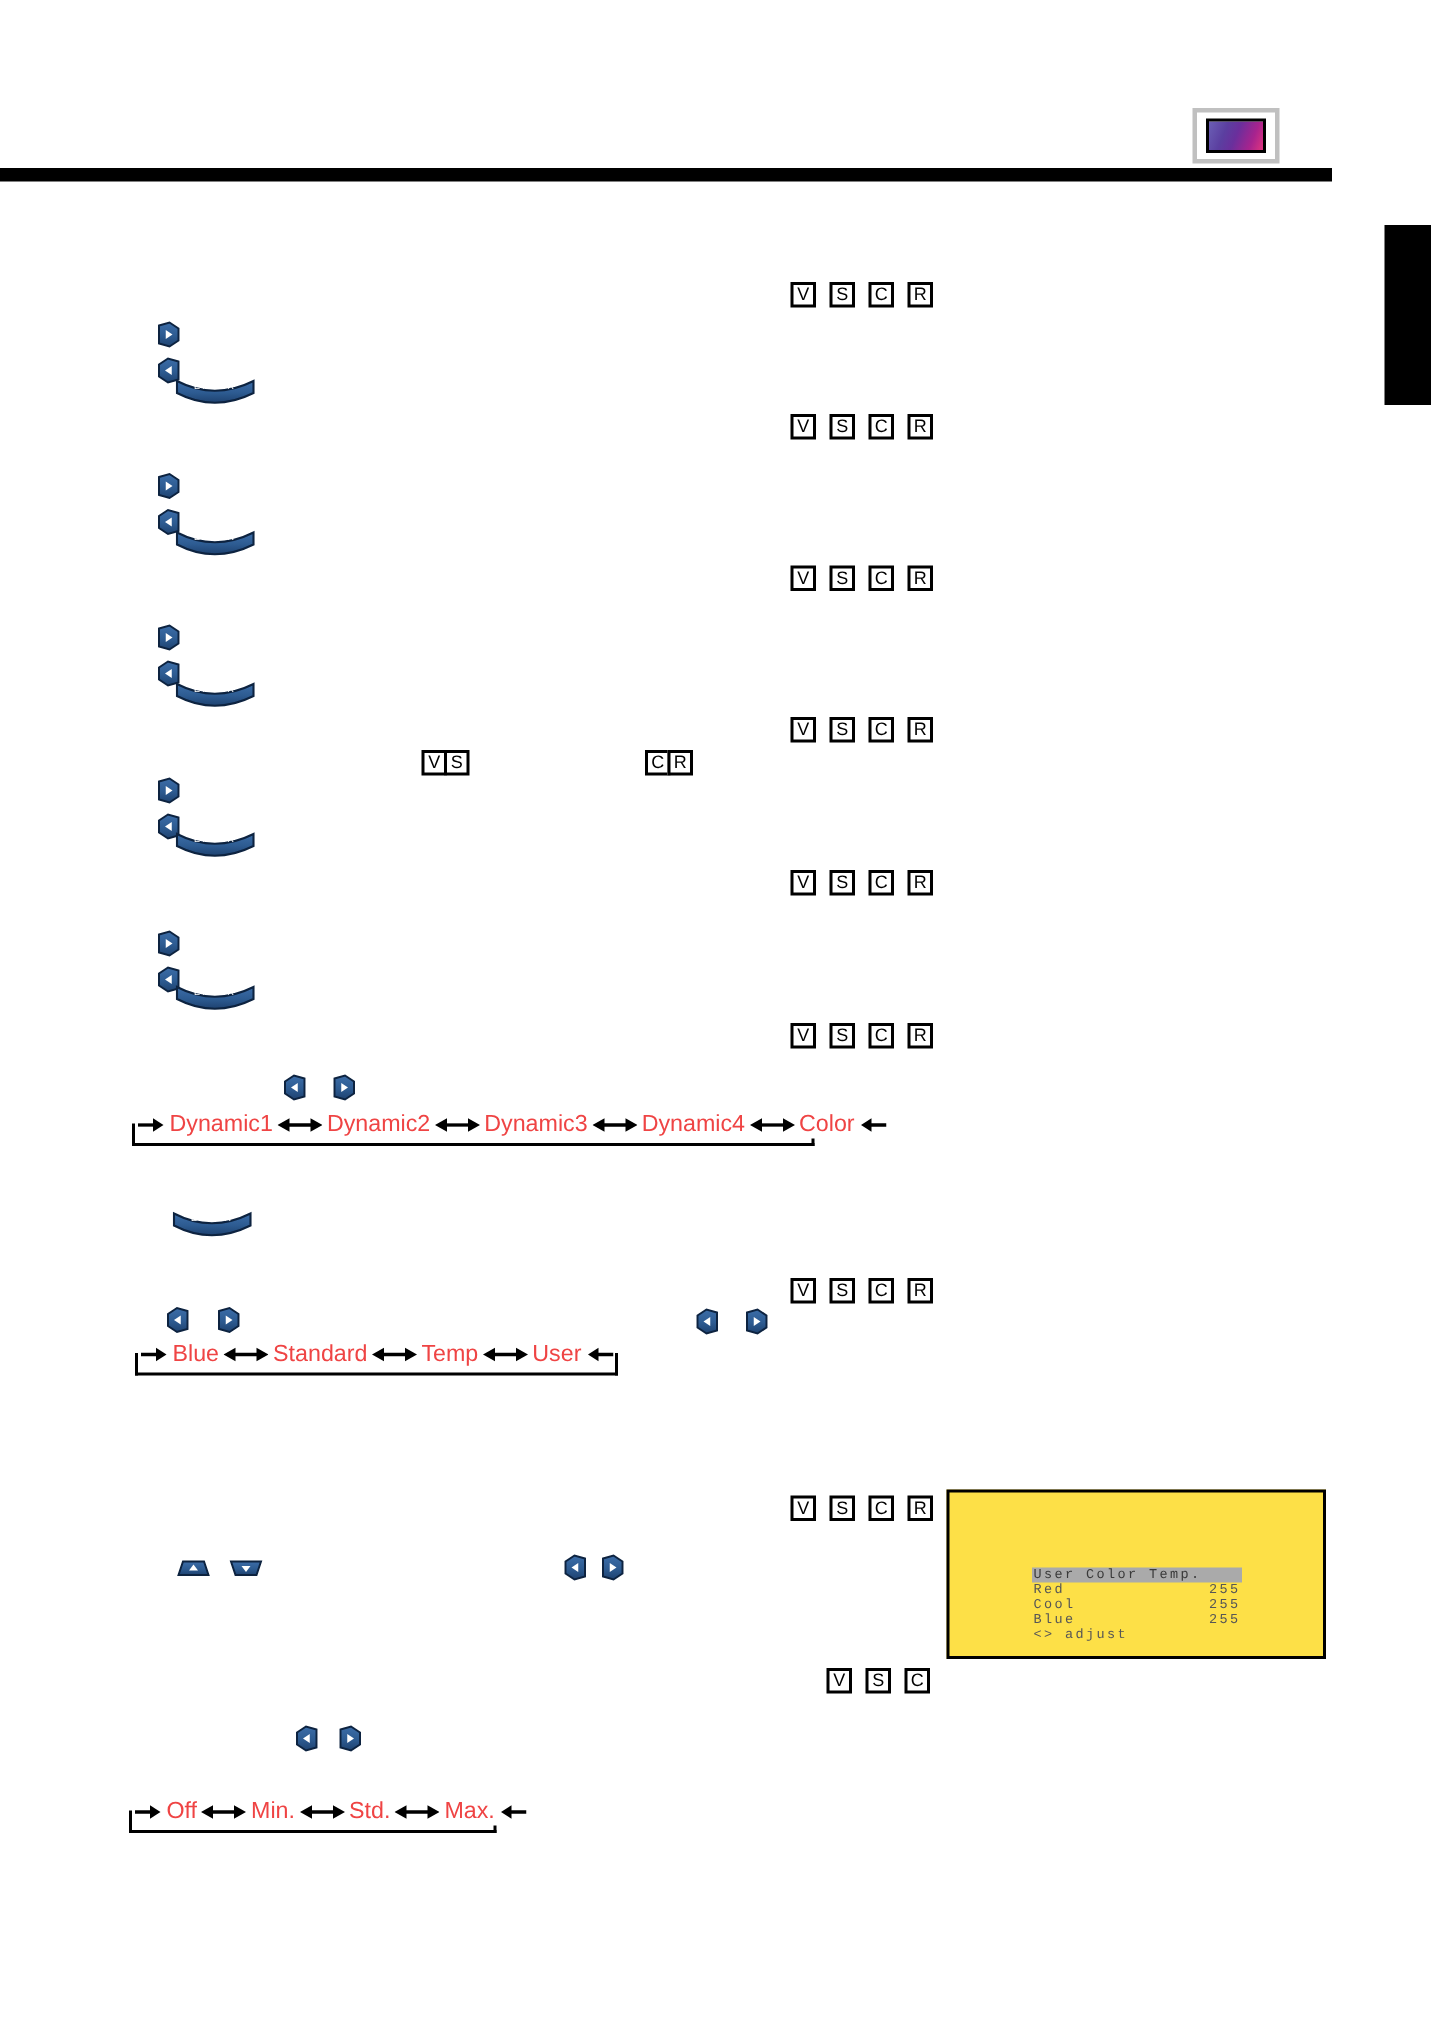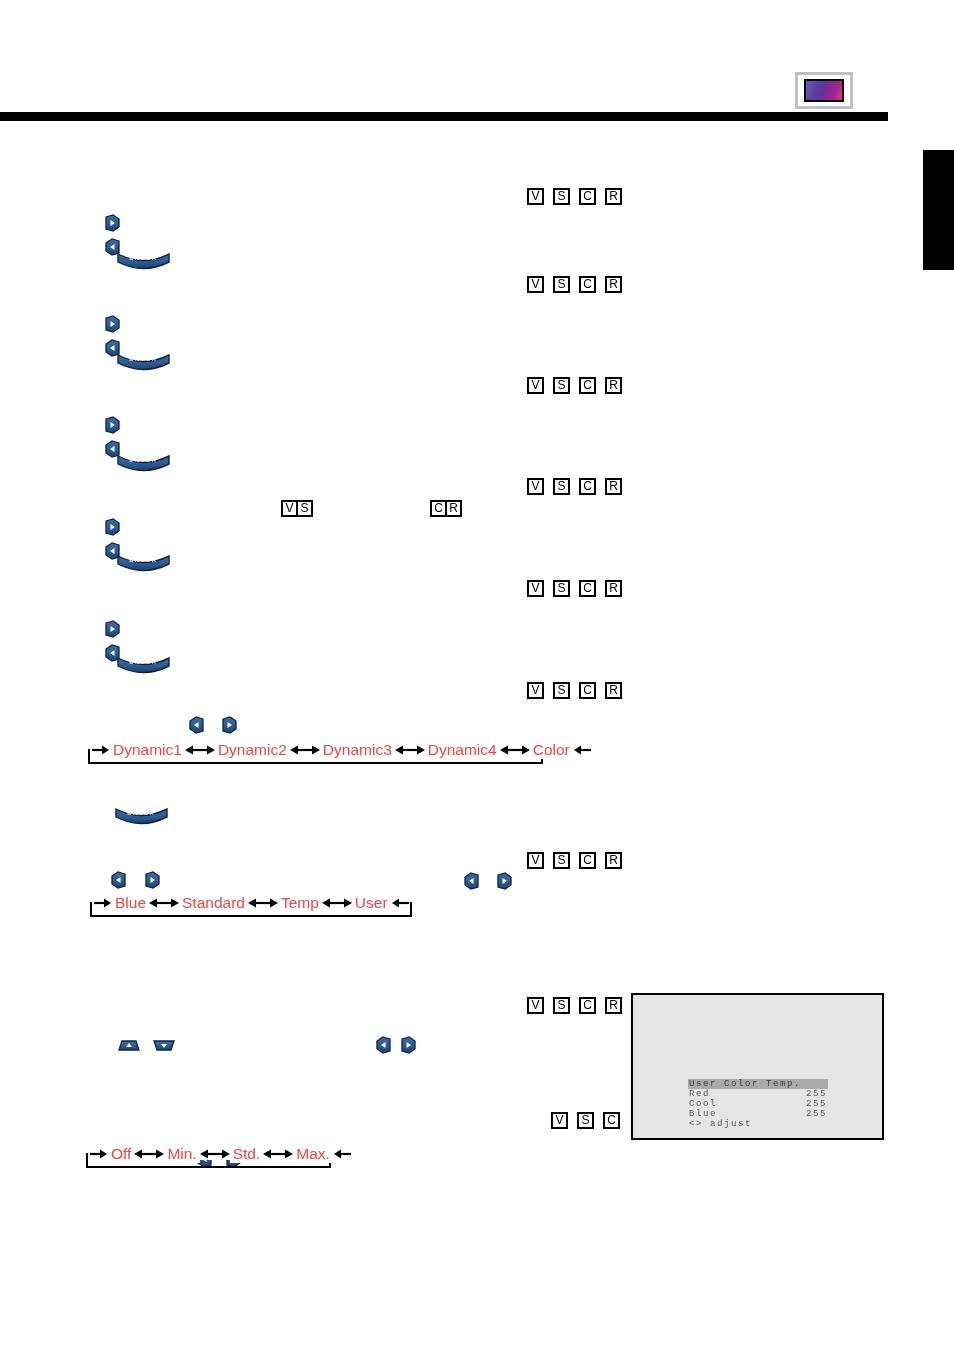--- a/index.html
+++ b/index.html
@@ -138,23 +138,23 @@
     line-height: 0;
   }
   .flow svg { display: block; }
 
   
   #osd {
     position: absolute;
     left: 631px;
     top: 993px;
     width: 253px;
-    height: 147px;
+    height: 113px;
     border: 2px solid #000000;
-    background: #e5e5e5;
+    background: #fde047;
     box-sizing: border-box;
   }
   #osd-inner {
     position: absolute;
     left: 55px;
     bottom: 9px;
     width: 140px;
     font-family: "Liberation Mono", monospace;
     font-size: 9px;
     line-height: 10px;
@@ -541,21 +541,21 @@
 <div class="btn-arrow" style="left:196px; top:1150px;">
   <svg width="17" height="18">
       <use href="#key-left"></use>
     </svg>
 </div>
 <div class="btn-arrow" style="left:225px; top:1150px;">
   <svg width="17" height="18">
       <use href="#key-right"></use>
     </svg>
 </div>
-<div class="flow" style="left:86px; top:1142px; width:245px; height:26px;">
+<div class="flow" style="left:86px; top:1196px; width:245px; height:26px;">
   <div class="loop-box"></div>
   <div class="row">
     <span class="arrow-in">
         <svg width="18" height="12">
           <use href="#ar-right"></use>
         </svg>
       </span>
     <span class="flow-label">Off</span>
     <span class="arrow-both">
         <svg width="30" height="12">

